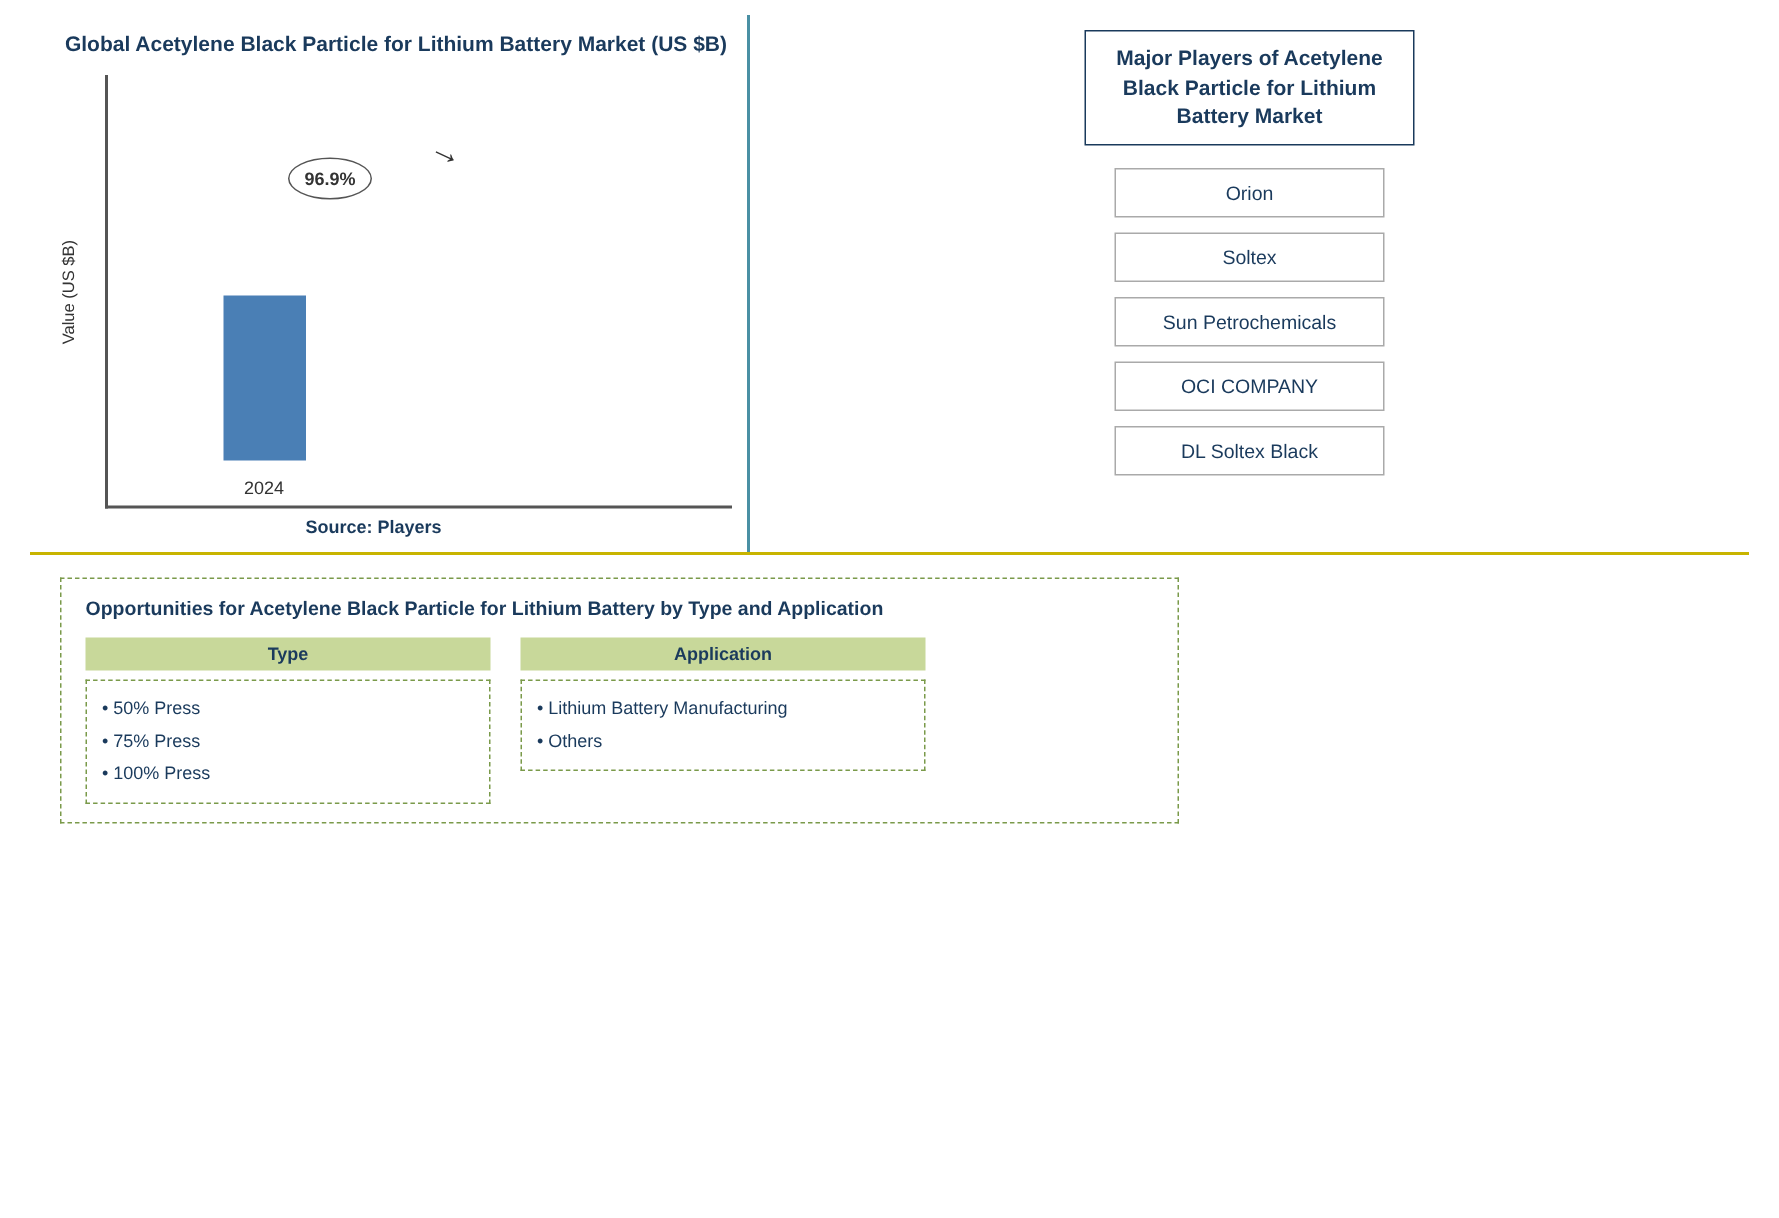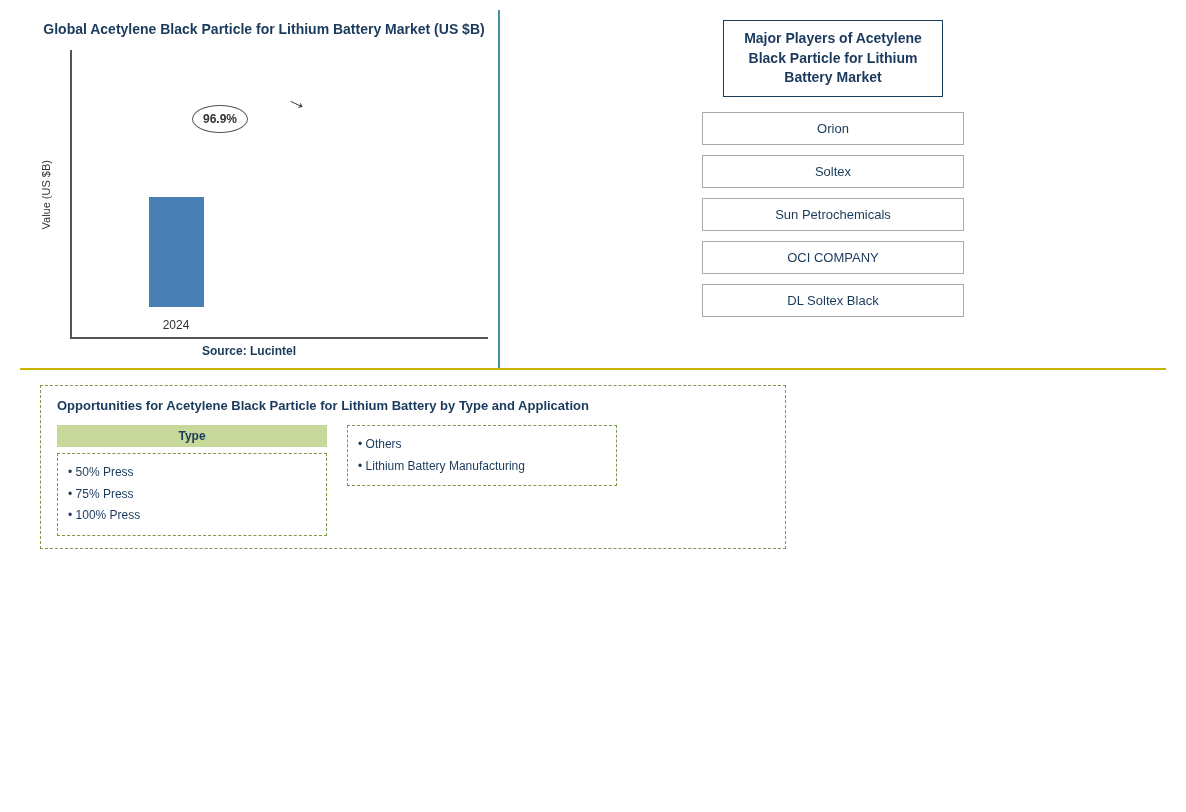--- a/index.html
+++ b/index.html
@@ -154,21 +154,21 @@
       width: 220px;
       margin-bottom: 5px;
     }
 
     .player-item {
       border: 1.5px solid #aaa;
       padding: 8px 20px;
       text-align: center;
       font-size: 13px;
       color: #1a3a5c;
-      width: 262px;
+      width: 180px;
     }
 
     
     .bottom-section {
       padding: 15px 20px;
       flex: 1;
     }
 
     .opportunities-box {
       border: 1.5px dashed #7a9a4a;
@@ -241,21 +241,21 @@
 
 
             <div class="cagr-bubble">96.9%</div>
 
             <div style="position:absolute; top:38px; left:215px; font-size:22px; color:#333; transform: rotate(25deg);">→</div>
 
           </div>
         </div>
       </div>
 
-      <div class="source-text">Source: Lucintel</div>
+      <div class="source-text">Source: Players</div>
     </div>
 
     <div class="players-area">
       <div class="players-title-box">Major Players of Acetylene Black Particle for Lithium Battery Market</div>
 
       <div class="player-item">Orion</div>
       <div class="player-item">Soltex</div>
       <div class="player-item">Sun Petrochemicals</div>
       <div class="player-item">OCI COMPANY</div>
       <div class="player-item">DL Soltex Black</div>
@@ -272,23 +272,24 @@
         <div class="opp-column">
           <div class="opp-column-header">Type</div>
           <div class="opp-column-body">
             <div class="opp-item">50% Press</div>
             <div class="opp-item">75% Press</div>
             <div class="opp-item">100% Press</div>
           </div>
         </div>
 
         <div class="opp-column">
+          <div class="opp-column-header">Application</div>
           <div class="opp-column-body">
+            <div class="opp-item">Lithium Battery Manufacturing</div>
             <div class="opp-item">Others</div>
-            <div class="opp-item">Lithium Battery Manufacturing</div>
           </div>
         </div>
 
       </div>
     </div>
   </div>
 
 </div>
 
 </body></html>

